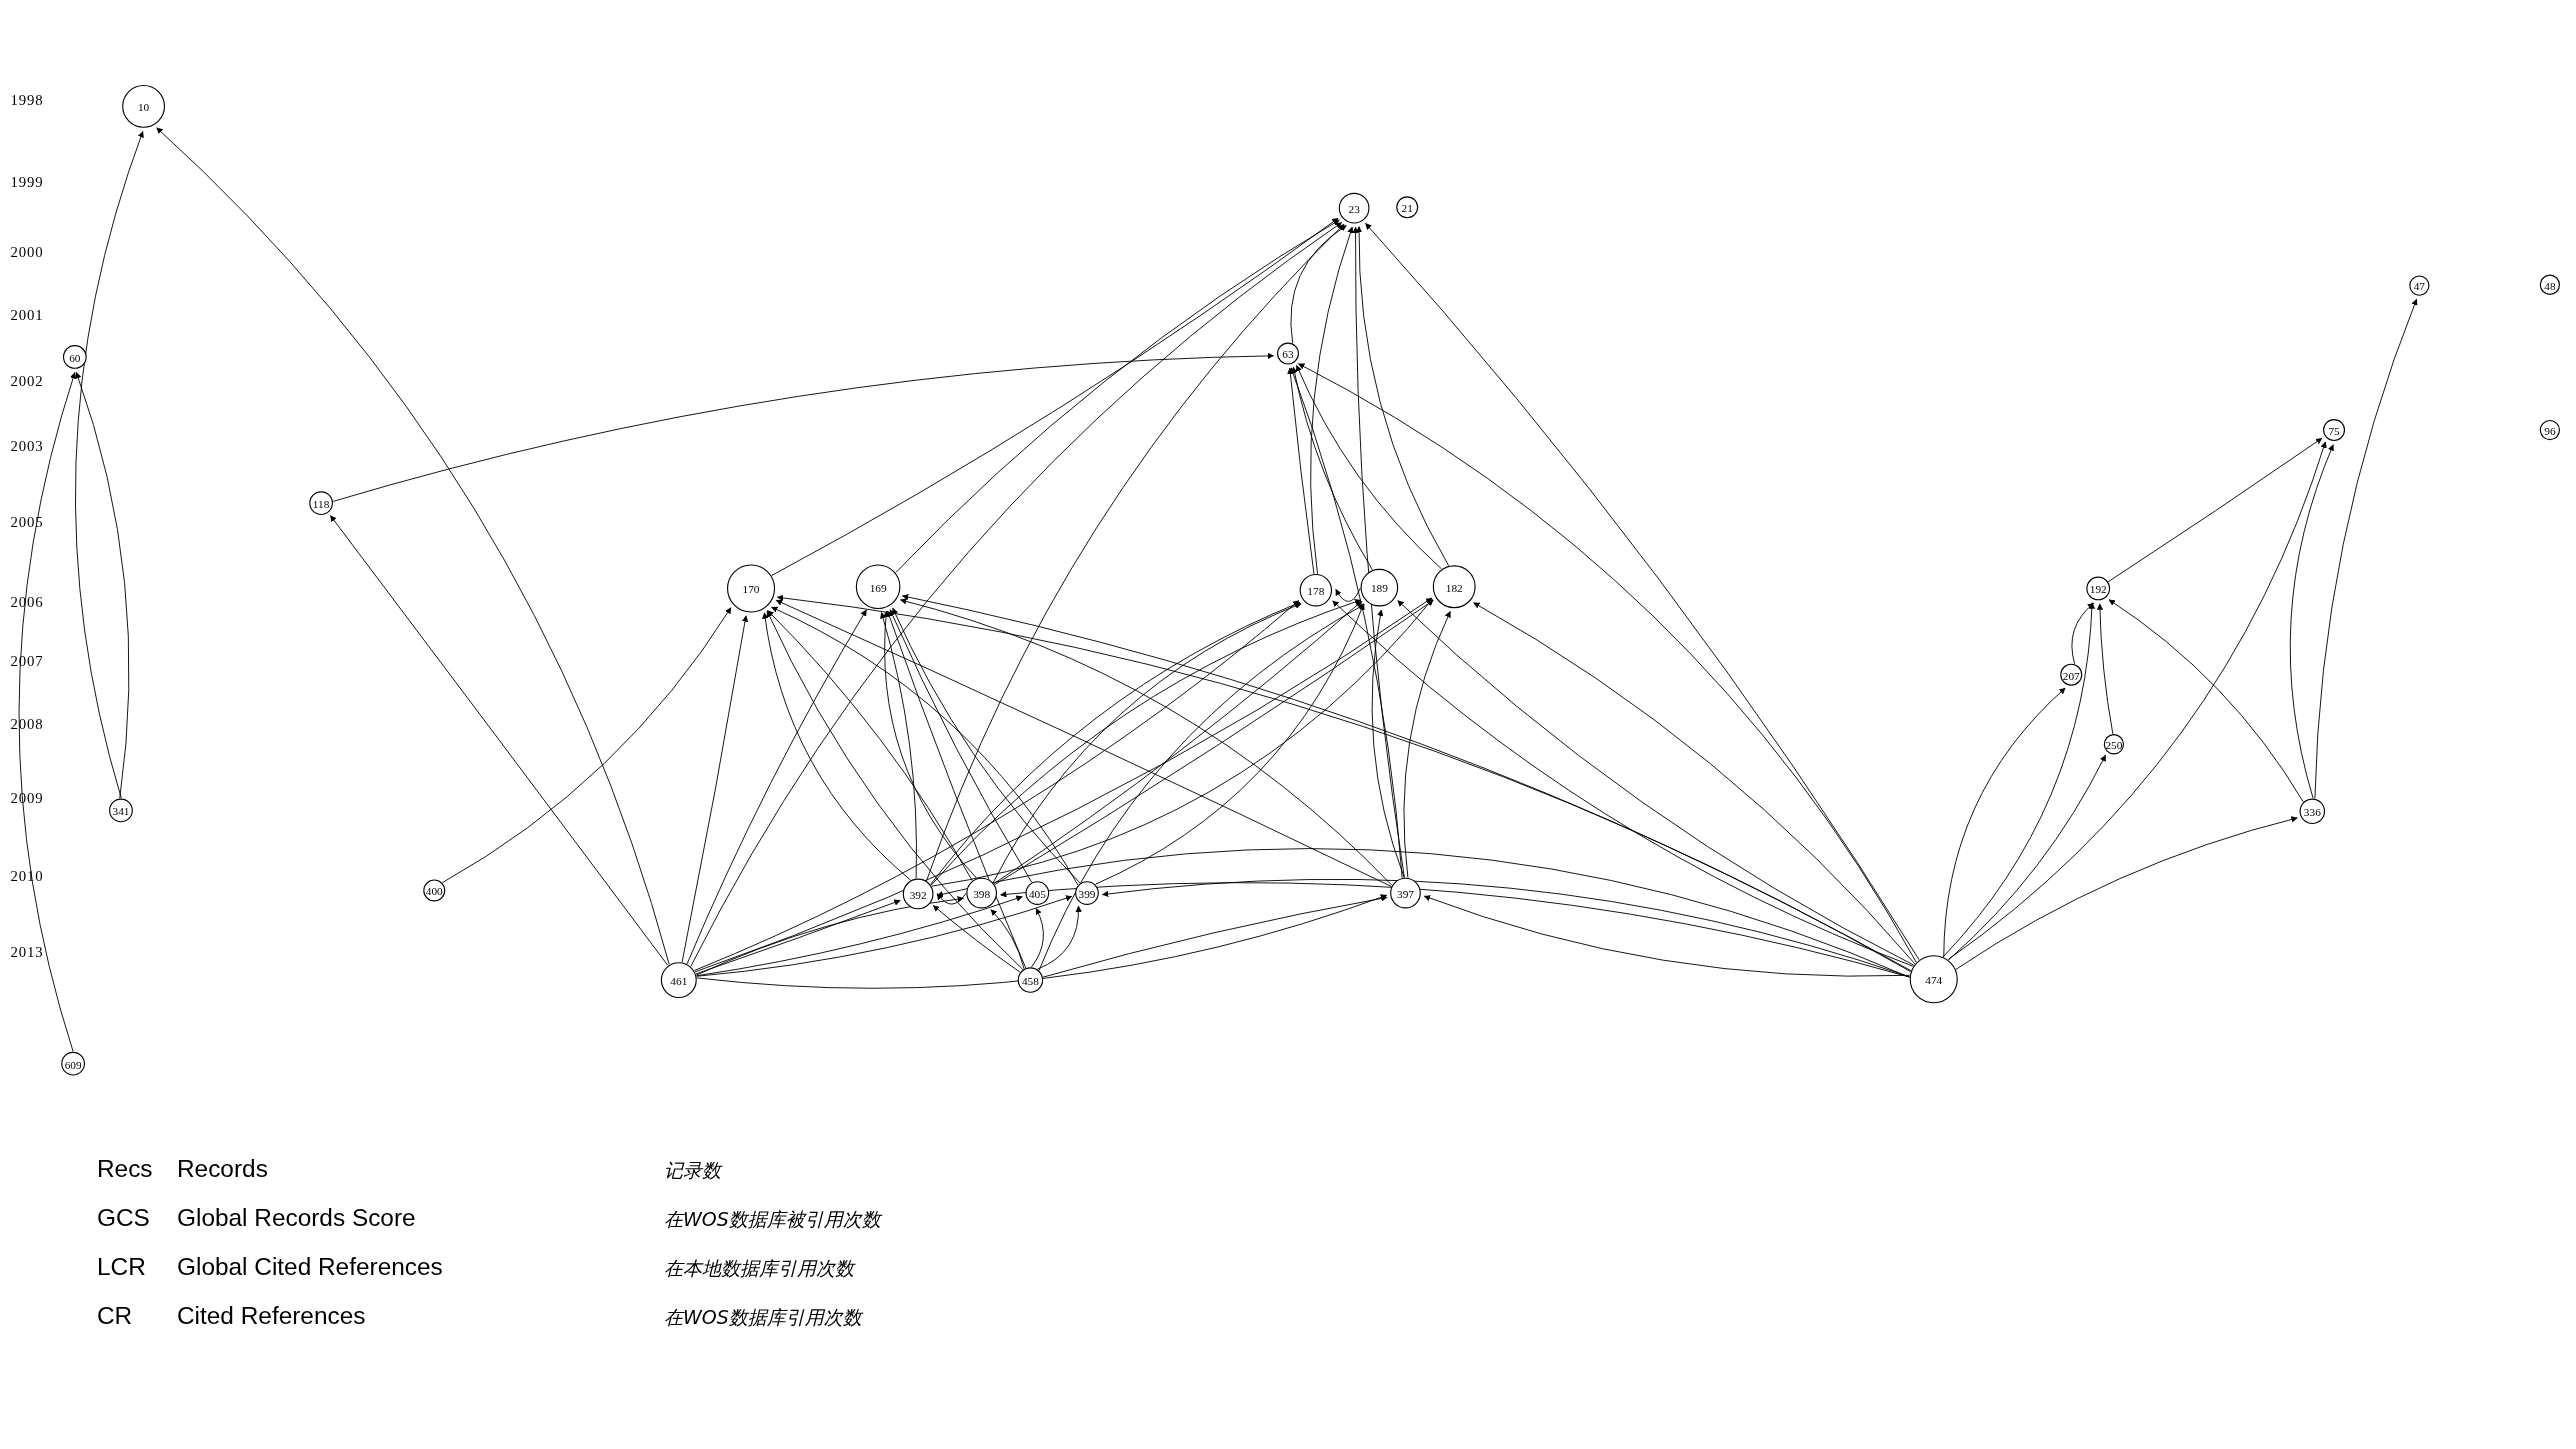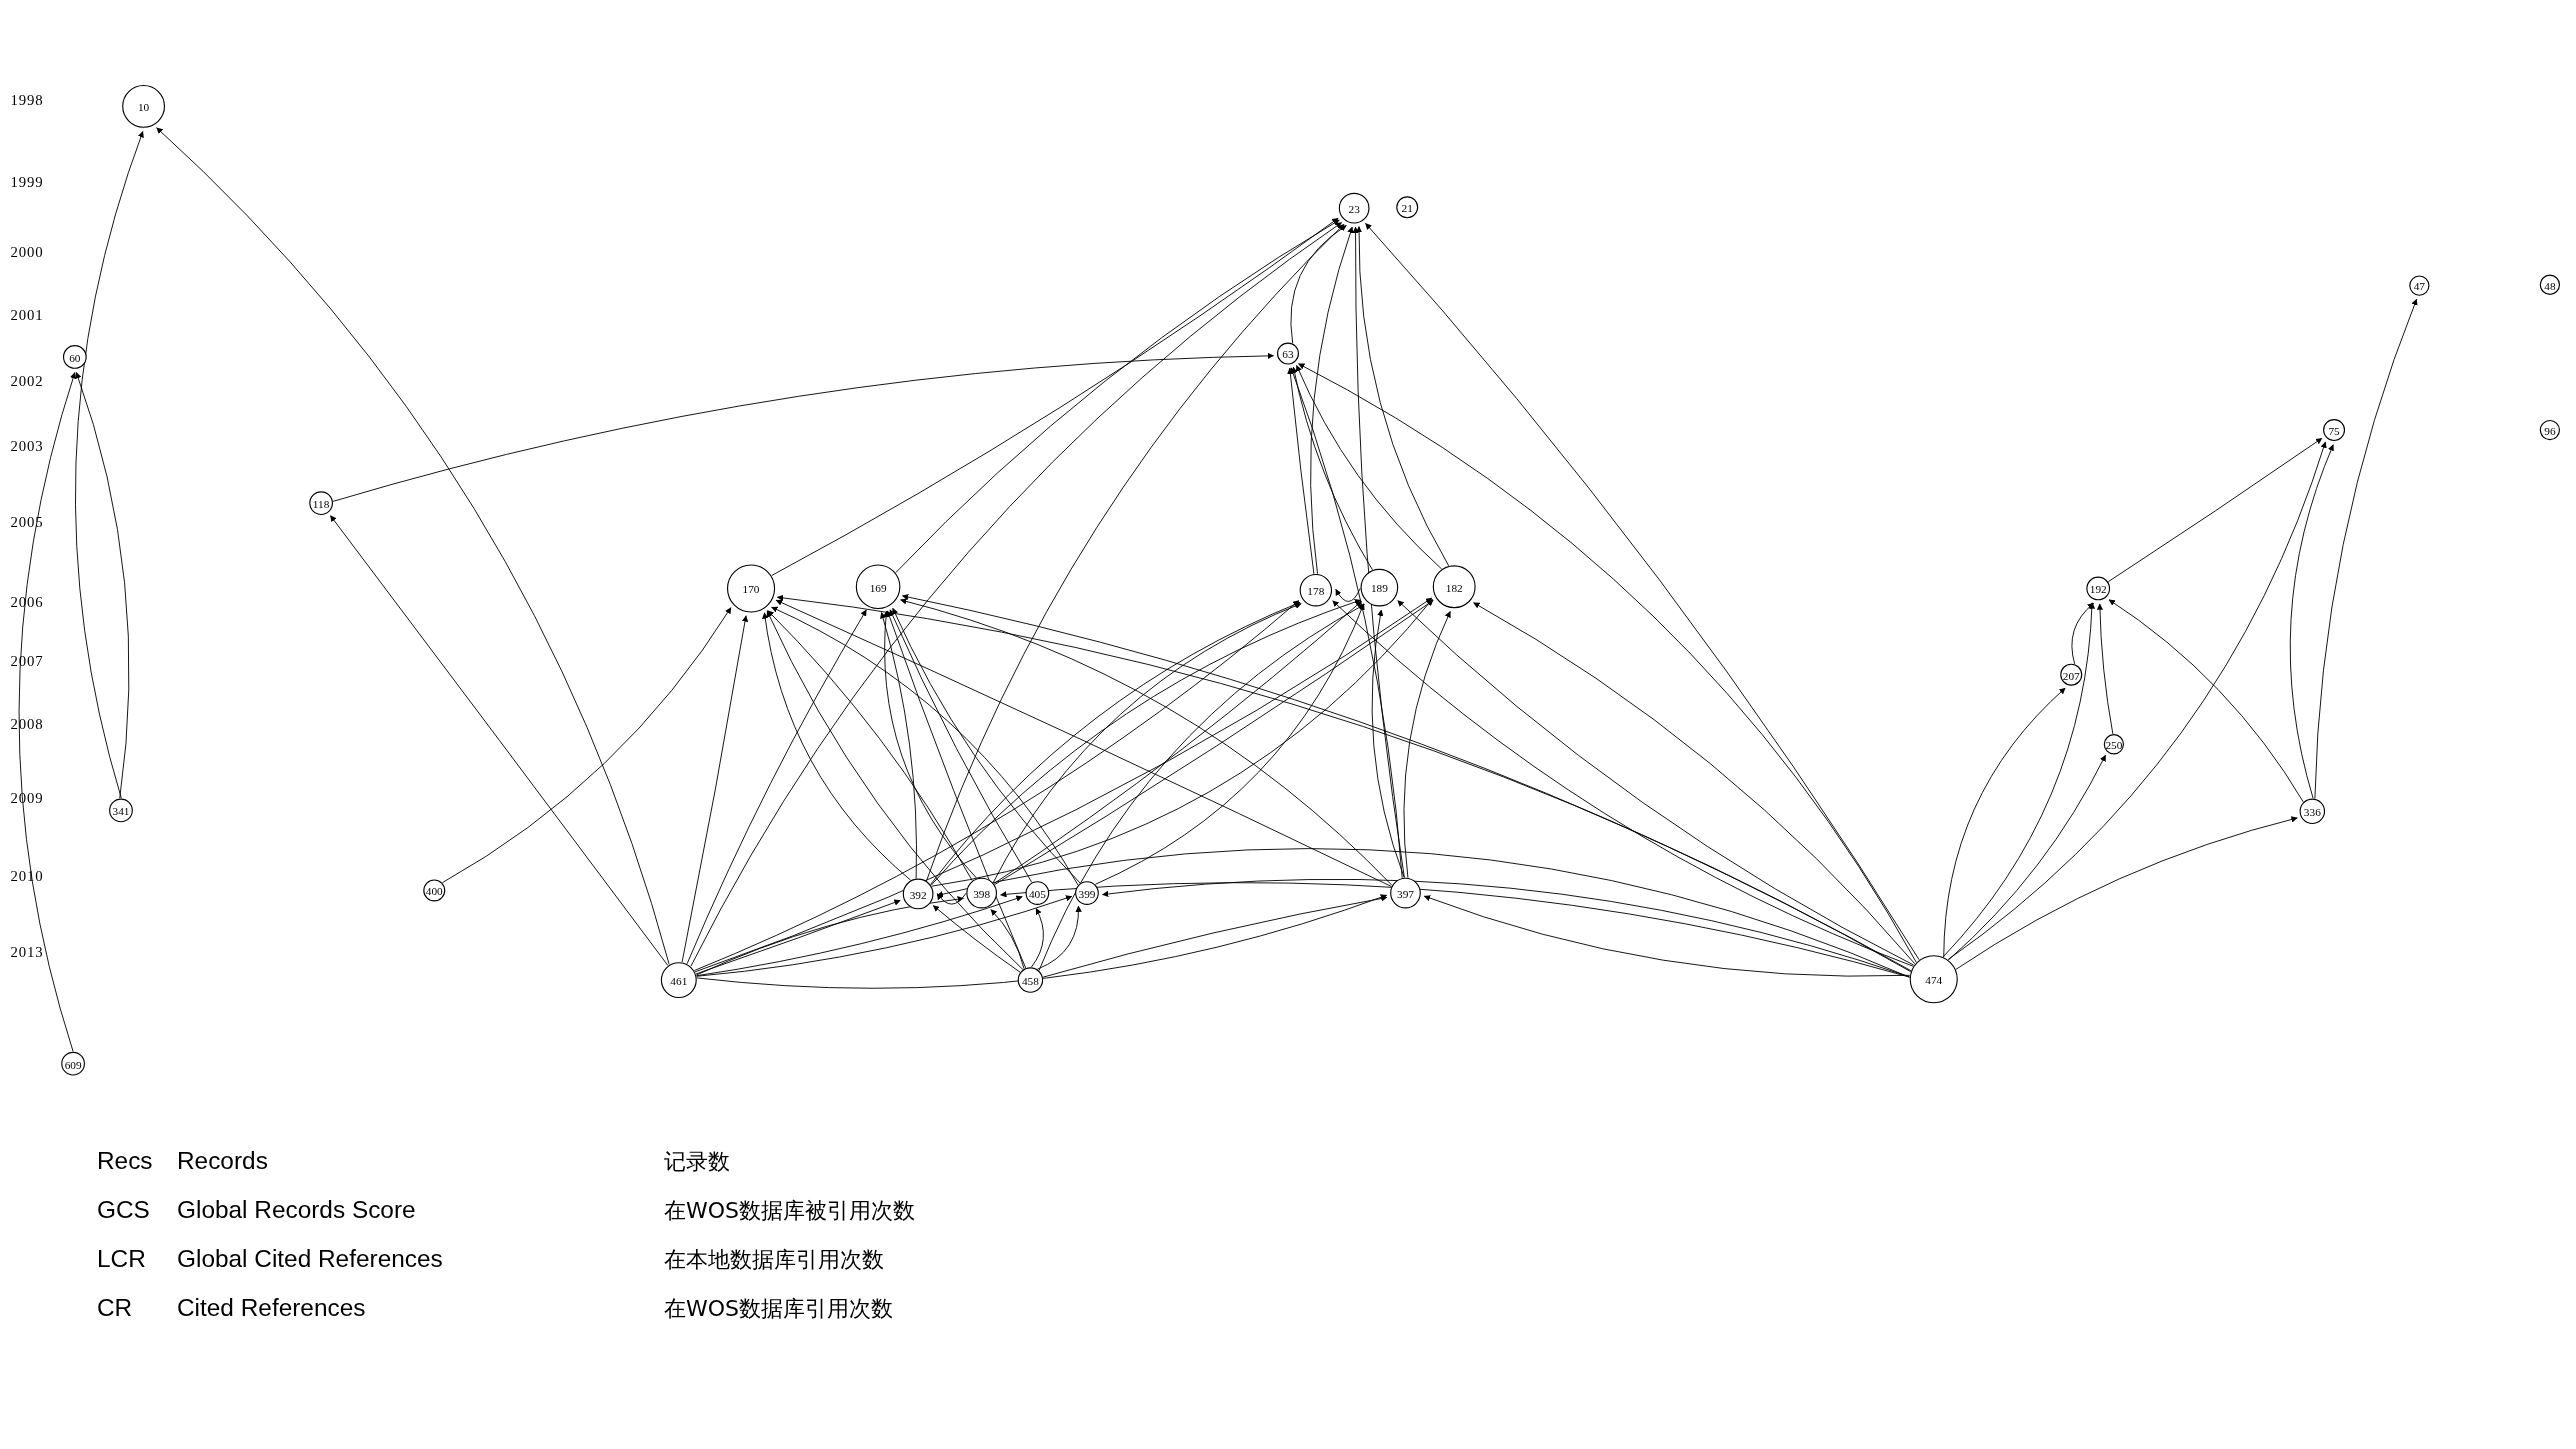--- a/index.html
+++ b/index.html
@@ -75,32 +75,34 @@
     align-items: baseline;
     height: 49px;
   }
   .legend-abbr {
     width: 139px;
     padding-left: 97px;
     box-sizing: border-box;
     font-size: 24.4px;
     font-family: "Liberation Sans", "DejaVu Sans", sans-serif;
     white-space: nowrap;
+    margin-top: 8px;
   }
   .legend-en {
     width: 487px;
     font-size: 24.4px;
     font-family: "Liberation Sans", "DejaVu Sans", sans-serif;
     white-space: nowrap;
     margin-left: 38px;
   }
   .legend-zh {
-    font-size: 22px;
+    font-size: 19px;
     font-family: "DejaVu Sans", "Liberation Sans", sans-serif;
     white-space: nowrap;
+    font-style: italic;
   }
 </style>
 </head>
 <body>
 
 <div id="page-root">
 
   <div id="graph-area">
     <svg id="graph-svg" width="2576" height="1123" viewBox="0 0 2960 1290">
       <defs>

